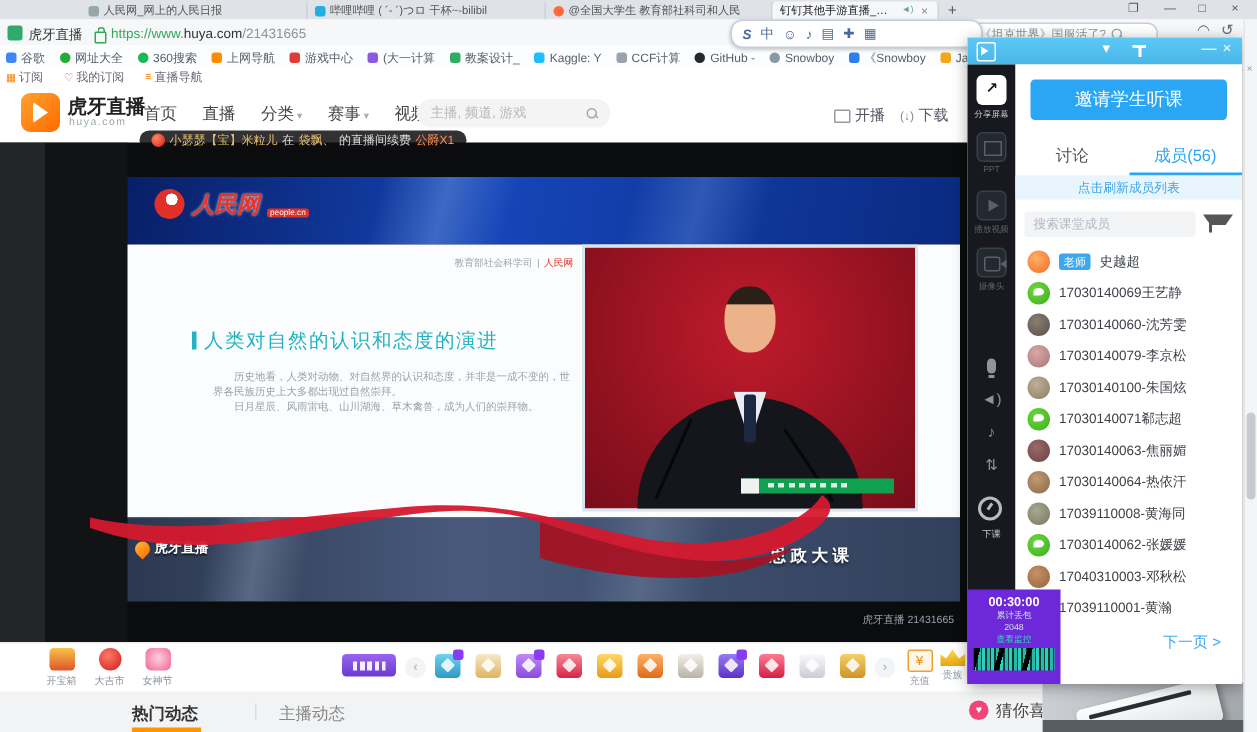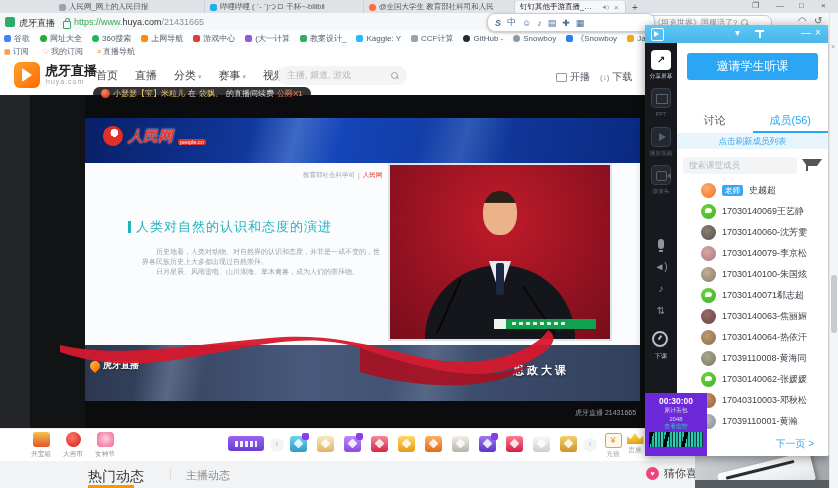--- a/index.html
+++ b/index.html
@@ -135,21 +135,21 @@
   .g1:before,.g3:before,.g8:before{content:"";position:absolute;right:-2px;top:-3px;width:7px;height:7px;background:#8a3af0;border-radius:2px}
   .gact{position:absolute;top:4px;width:26px;text-align:center}
   .gact .ai{width:15px;height:13px;margin:0 auto;border:1px solid #f0a030;border-radius:2px;background:#fff8ea;
     color:#f08a18;font-size:9px;line-height:13px}
   .gact .al{font-size:7px;color:#98a0a8;margin-top:1px;transform:scale(.95)}
   .crown{width:17px;height:11px;margin:0 auto;background:linear-gradient(#ffd94e,#e8a410);
     clip-path:polygon(0 100%,0 25%,25% 55%,50% 0,75% 55%,100% 25%,100% 100%)}
 
   
   .bottom{left:0;top:461px;width:838px;height:27px;background:#f2f3f5}
-  .btab1{left:88px;top:7px;font-size:14px;font-weight:normal;color:#333}
+  .btab1{left:88px;top:7px;font-size:11px;font-weight:bold;color:#333}
   .bunder{left:88px;top:24px;width:46px;height:3px;background:#ff9600}
   .bdiv{left:170px;top:8px;width:1px;height:11px;background:#ddd}
   .btab2{left:186px;top:7px;font-size:11px;color:#888}
   .guess{left:646px;top:466px;display:flex;gap:5px;align-items:center;z-index:3}
   .gheart{width:13px;height:13px;border-radius:50%;background:#f2437a;color:#fff;font-size:7px;text-align:center;line-height:13px}
   .gtx{font-size:11px;color:#444}
   .ad{left:695px;top:455px;width:143px;height:33px;background:linear-gradient(115deg,#ced2d6,#9ea3a8);overflow:hidden;z-index:4}
   .laptop{position:absolute;left:24px;top:7px;width:95px;height:30px;background:linear-gradient(#fdfdfd,#dfe2e5);
     border-radius:4px;transform:rotate(-14deg);box-shadow:2px 3px 5px rgba(0,0,0,.35)}
   .laptop:after{content:"";position:absolute;left:8px;top:5px;width:70px;height:3px;background:#2a2d31;border-radius:1px}
@@ -183,32 +183,32 @@
   .sttime{font-size:8.5px;color:#fff;font-weight:bold;margin-top:3px}
   .stline{font-size:6.5px;color:#cfe0da;transform:scale(.9)}
   .stlink{font-size:6.5px;color:#35d0bc;transform:scale(.9)}
   .graph{margin:1px 4px 0;height:15px;background:
     repeating-linear-gradient(90deg,#2bd0bd 0 2px,#0c3a34 2px 3px,#27b8a8 3px 5px,#0c3a34 5px 6px);position:relative}
   .graph:after{content:"";position:absolute;left:0;top:0;width:100%;height:100%;
     background:linear-gradient(105deg,#000 0 8%,transparent 8% 30%,#000 30% 36%,transparent 36% 62%,#000 62% 68%,transparent 68%)}
   .main{position:absolute;left:32px;top:18px;width:151px;height:413px;background:#fff}
   .invite{margin:10px auto 0;width:131px;height:27px;background:#2aa6f5;border-radius:3px;color:#fff;
     font-size:12px;text-align:center;line-height:27px}
-  .ptabs{margin-top:29px;height:22px;display:flex}
+  .ptabs{margin-top:13px;height:22px;display:flex}
   .ptab{flex:1;text-align:center;font-size:11px;line-height:22px}
   .ptab.t1{color:#555}.ptab.t2{color:#2aa6f5}
   .tabline{height:2px}
   .tabline .half{margin-left:50%;width:50%;height:2px;background:#2aa6f5}
   .refresh{height:16px;background:#e8f5fd;color:#3ba7ec;font-size:8.5px;text-align:center;line-height:16px}
   .srow{margin:8px 6px 0;display:flex;gap:5px;align-items:center}
   .sinput{flex:1;height:17px;background:#f3f4f6;border-radius:2px;font-size:8.5px;color:#b4b9bf;line-height:17px;padding-left:6px}
   .funnel{width:10px;height:7px;border-left:5px solid transparent;border-right:5px solid transparent;border-top:7px solid #555;position:relative}
   .funnel:after{content:"";position:absolute;left:-1px;top:-2px;width:2px;height:7px;background:#555}
   .mlist{margin-top:6px}
-  .mrow{height:21px;display:flex;align-items:center;gap:6px;padding-left:24px}
+  .mrow{height:21px;display:flex;align-items:center;gap:6px;padding-left:8px}
   .av{width:15px;height:15px;border-radius:50%;flex:none;position:relative}
   .av.green{background:radial-gradient(circle at 38% 35%,#6ed93e,#3cab1f)}
   .av.green:after{content:"";position:absolute;left:4px;top:4px;width:7px;height:5px;background:#fff;border-radius:50% 50% 50% 0}
   .badge{height:11px;padding:0 3px;background:#3aa7f0;border-radius:2px;color:#fff;font-size:7.5px;line-height:11px;flex:none}
   .mname{font-size:9px;color:#3c4148}
   .av.a1{background:radial-gradient(circle at 40% 35%,#ffb06a,#f06a22)}
   .av.a3{background:radial-gradient(circle at 40% 35%,#8a7e72,#5a5048)}
   .av.a4{background:radial-gradient(circle at 40% 35%,#d8a8a8,#a87878)}
   .av.a5{background:radial-gradient(circle at 40% 35%,#c0b098,#8a7a62)}
   .av.a7{background:radial-gradient(circle at 40% 35%,#9a6a6a,#6a4242)}

